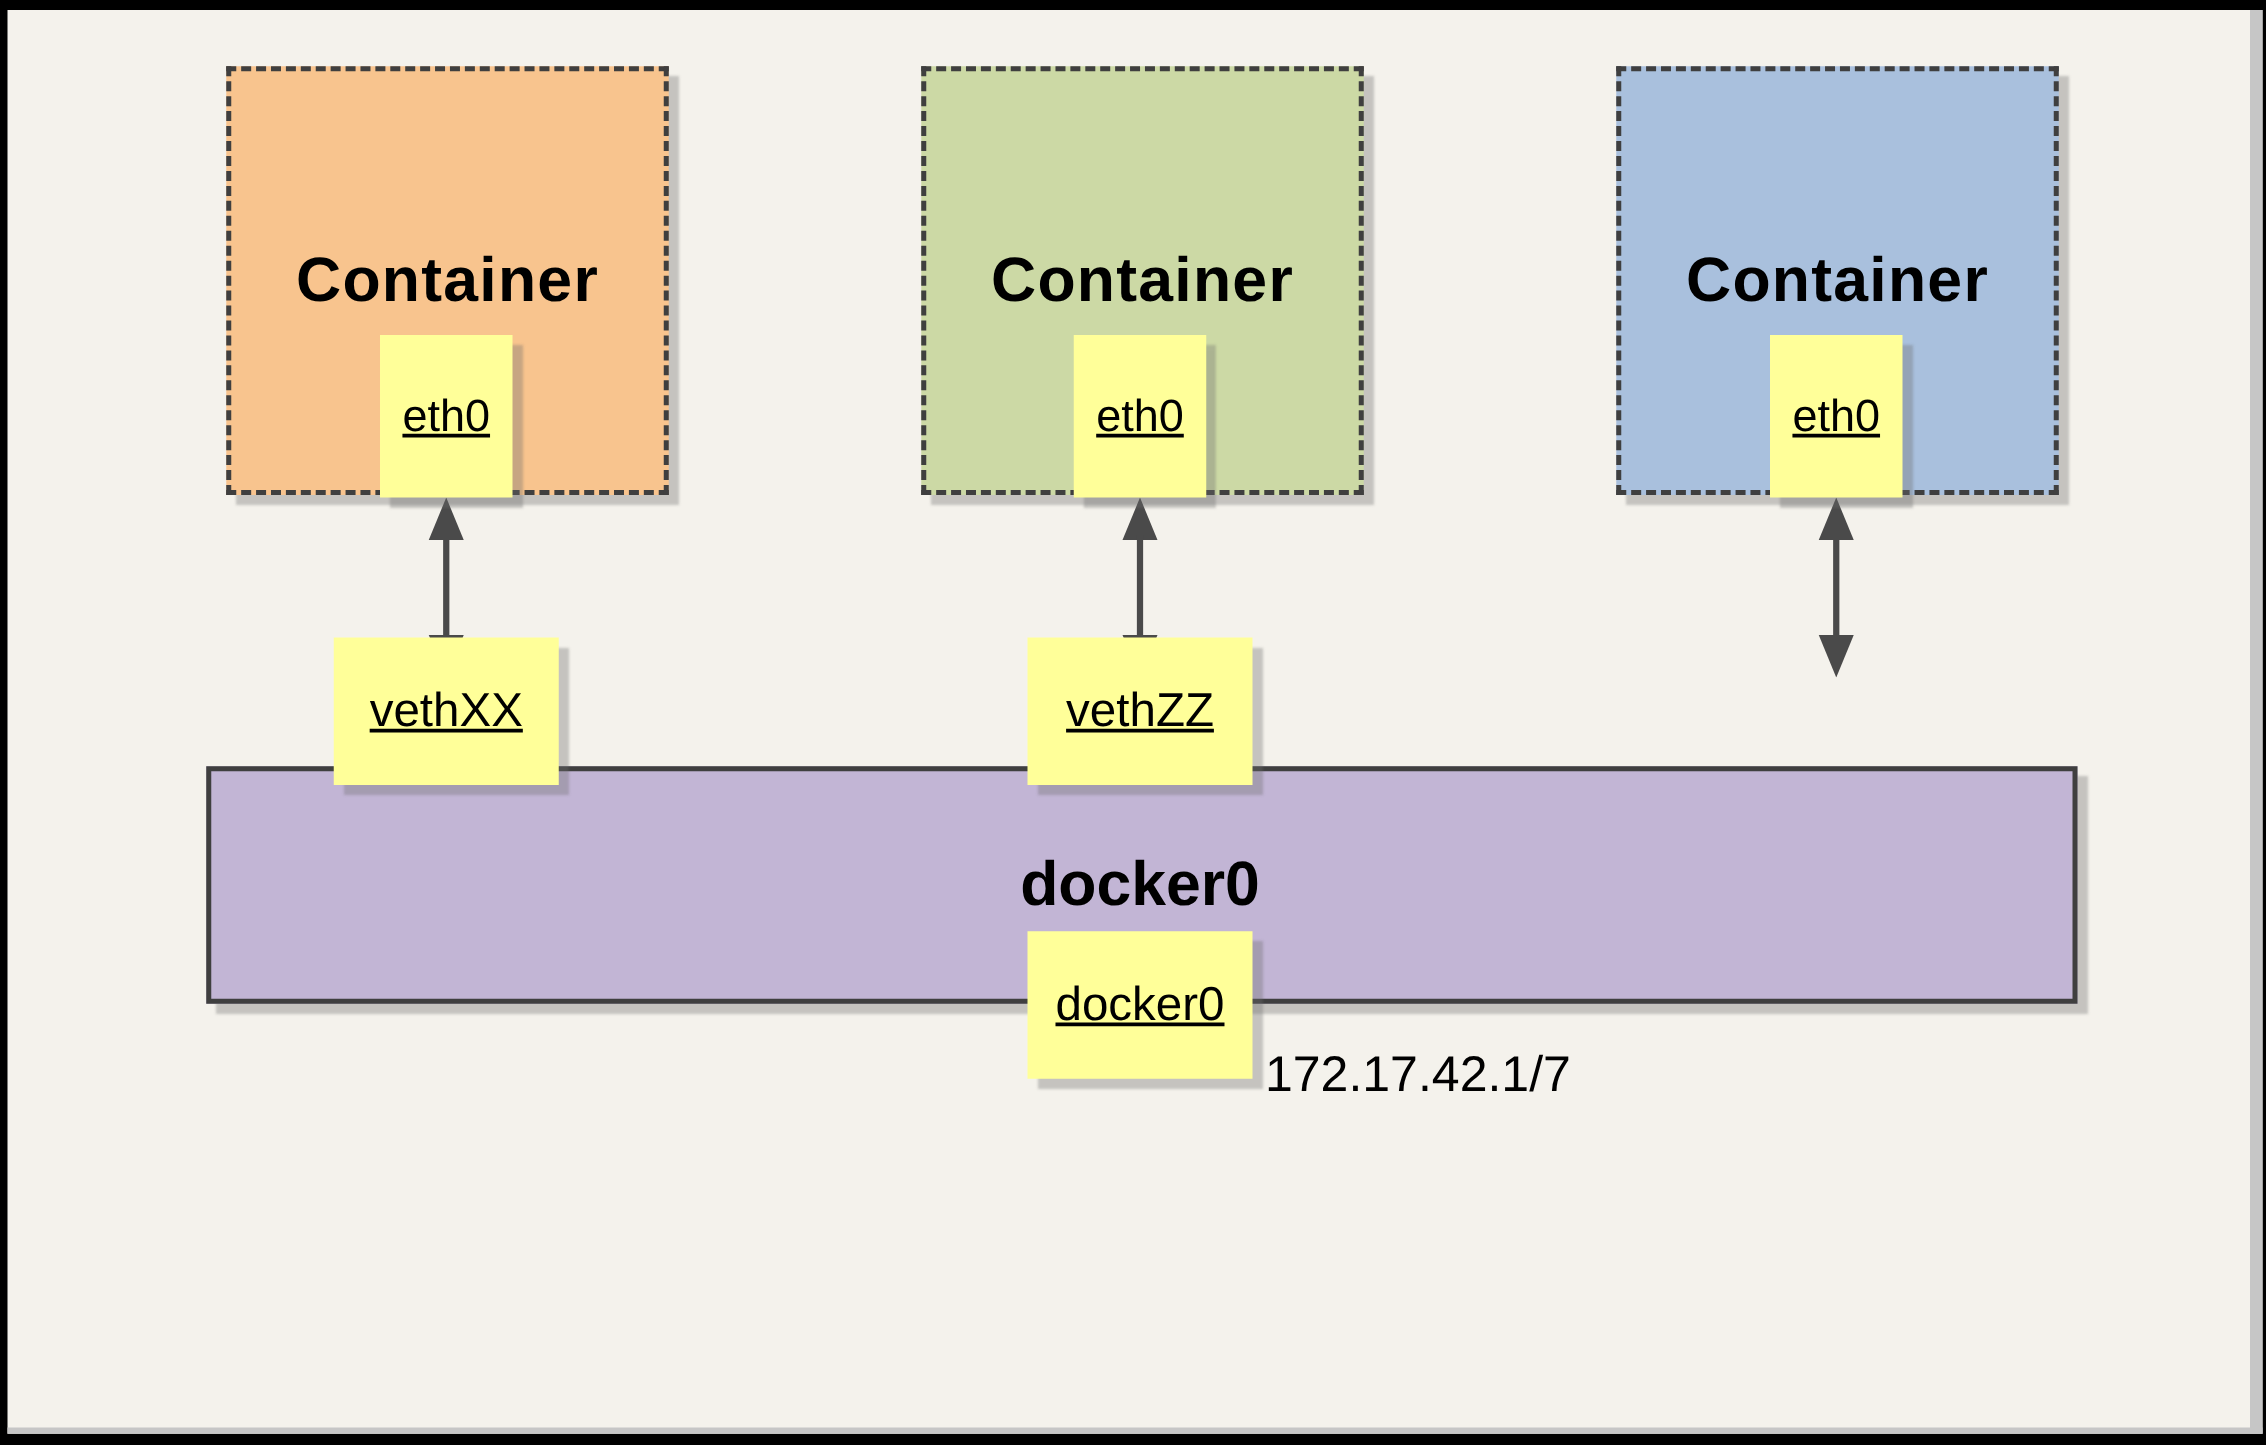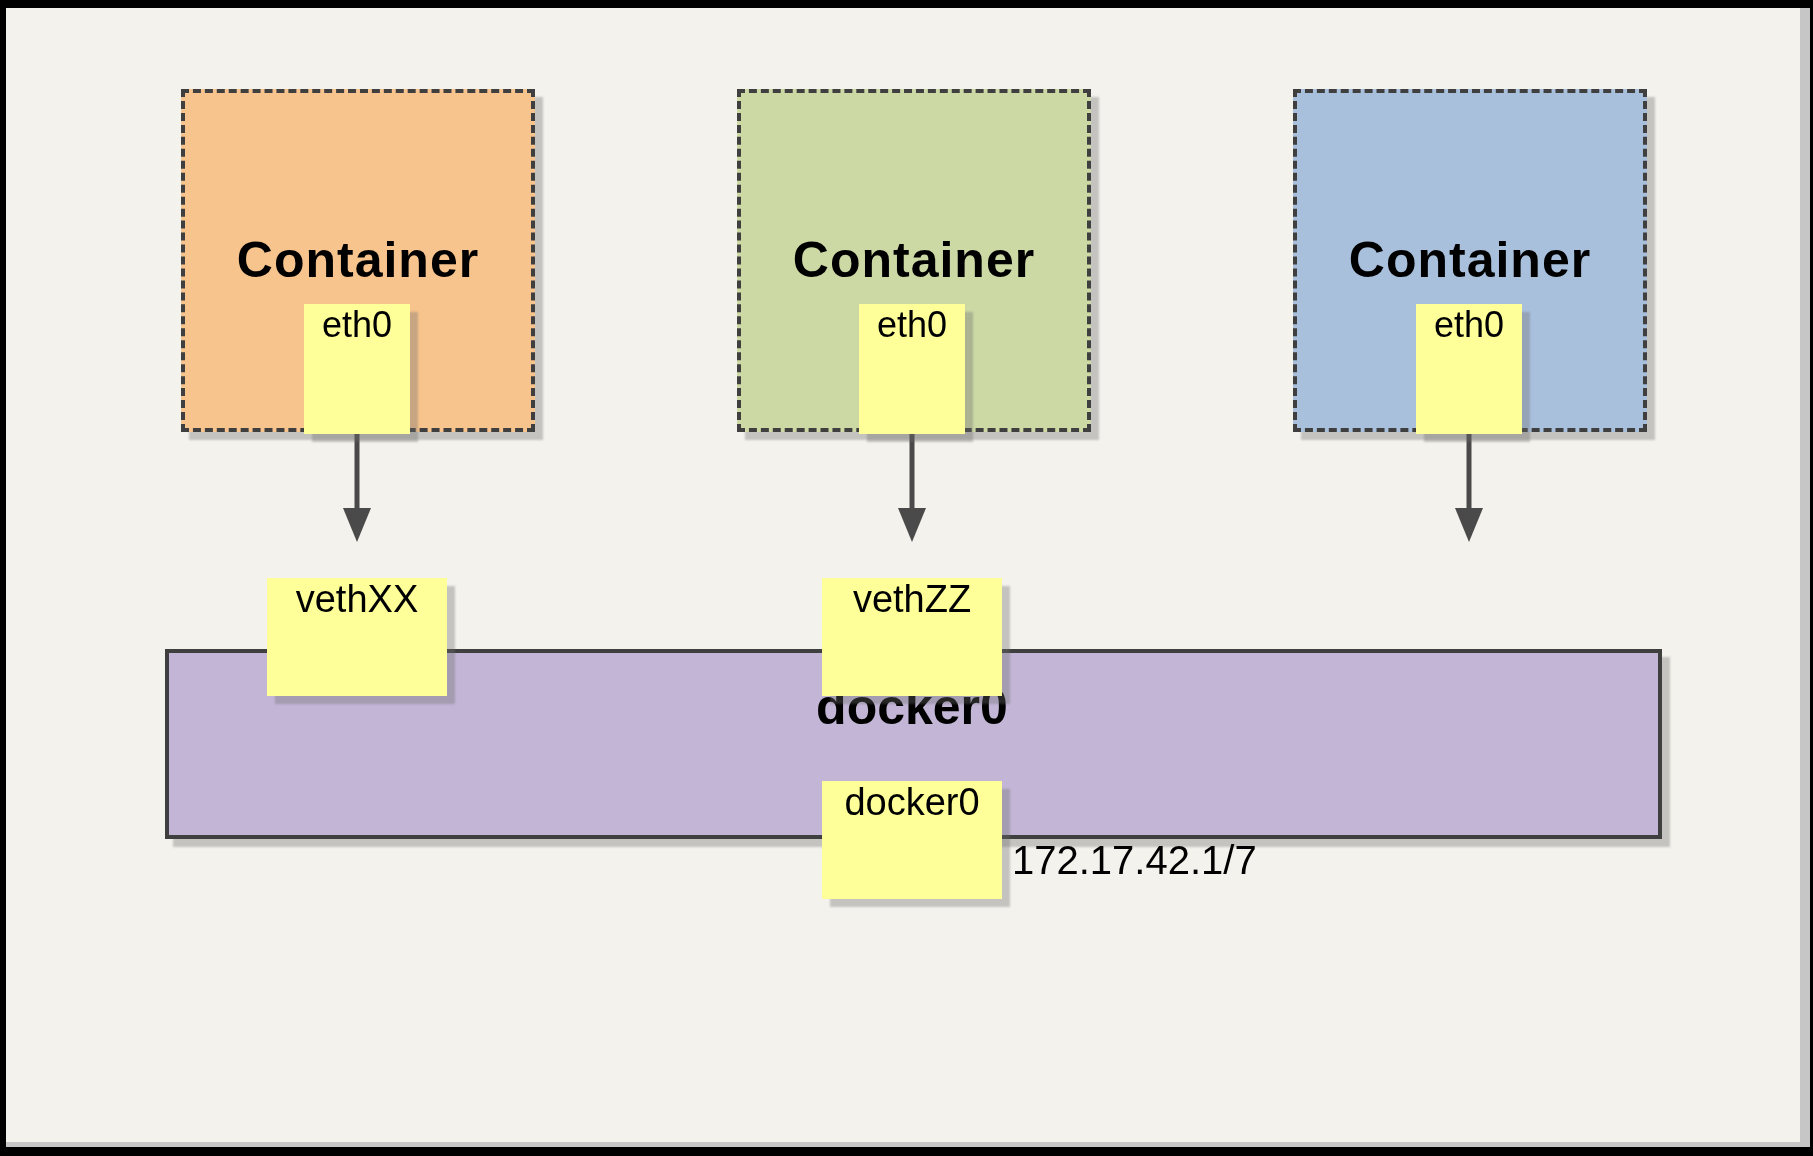--- a/index.html
+++ b/index.html
@@ -11,41 +11,42 @@
     font-family:"Liberation Sans","DejaVu Sans",sans-serif;
     color:#000;
   }
   .page{
     position:absolute;
     left:6px;top:8px;right:3px;bottom:9px;
     background:#f4f2ec;
     border-right:10px solid #c6c6c6;
     border-bottom:5px solid #c6c6c6;
   }
-  .shadowed{ box-shadow:8px 8px 2px rgba(110,110,110,0.35);margin-top:36px; }
+  .shadowed{ box-shadow:8px 8px 2px rgba(110,110,110,0.35); }
   .container-box{
     position:absolute;
     top:53px;width:346px;height:335px;
     border:4px dashed #3f3f3f;
   }
   .container-label{
     position:absolute;
     left:0;right:0;top:138px;
     text-align:center;
     font-size:50px;font-weight:bold;
     letter-spacing:1px;
   }
   .note{
     position:absolute;
     background:#ffff99;
-    display:flex;align-items:flex-start;justify-content:center;
+    display:flex;align-items:center;justify-content:center;
     z-index:5;
+    text-decoration:underline;
   }
   .eth-box{ width:106px;height:130px;top:268px;font-size:36px; }
-  .veth-box{ width:180px;height:118px;top:542px;font-size:38px; }
+  .veth-box{ width:180px;height:118px;top:510px;font-size:38px; }
   .docker0-box{ width:180px;height:118px;top:745px;left:822px;font-size:38px; }
   .arrow{
     position:absolute;top:398px;width:36px;height:144px;z-index:4;
   }
   .bridge{
     position:absolute;
     left:165px;top:613px;width:1489px;height:182px;
     border:4px solid #3f3f3f;
     z-index:1;
   }

